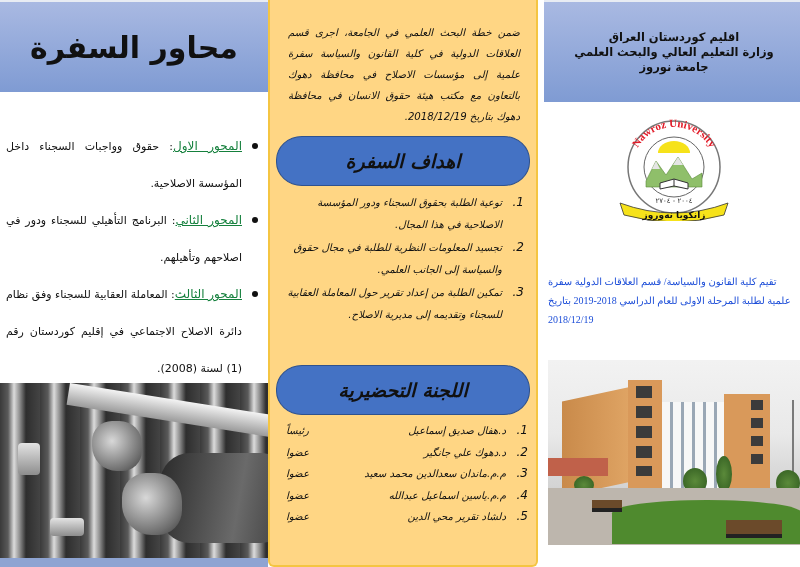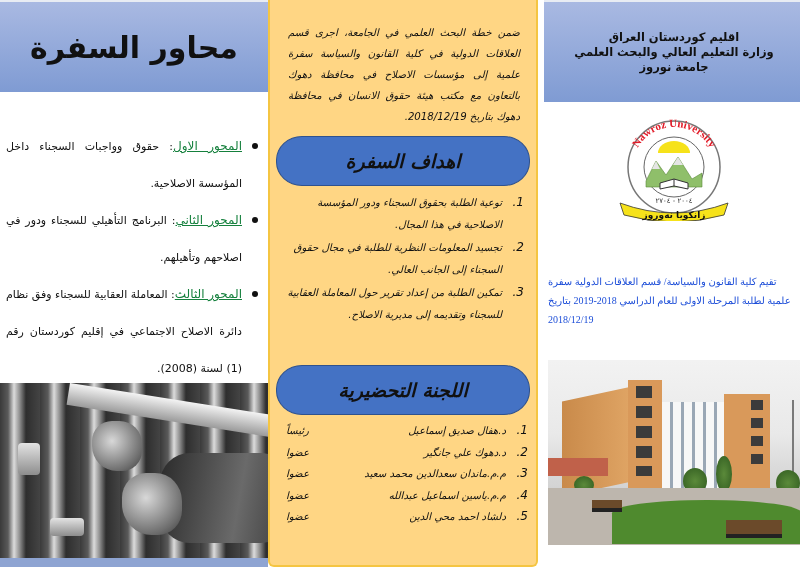--- a/index.html
+++ b/index.html
@@ -163,21 +163,21 @@
     <span>اهداف السفرة</span>
   </div>
 
   <ol class="goals">
     <li class="goal">
       <span class="num">1.</span>
       <span>توعية الطلبة بحقوق السجناء ودور المؤسسة الاصلاحية في هذا المجال.</span>
     </li>
     <li class="goal">
       <span class="num">2.</span>
-      <span>تجسيد المعلومات النظرية للطلبة في مجال حقوق السجناء إلى الجانب العالي.</span>
+      <span>تجسيد المعلومات النظرية للطلبة في مجال حقوق والسياسة إلى الجانب العلمي.</span>
     </li>
     <li class="goal">
       <span class="num">3.</span>
       <span>تمكين الطلبة من إعداد تقرير حول المعاملة العقابية للسجناء وتقديمه إلى مديرية الاصلاح.</span>
     </li>
   </ol>
 
   <div id="committee-pill" class="pill">
     <span>اللجنة التحضيرية</span>
   </div>
@@ -198,21 +198,21 @@
       <span class="name">م.م.ماندان سعدالدين محمد سعيد</span>
       <span class="role">عضوا</span>
     </li>
     <li class="member">
       <span class="num">4.</span>
       <span class="name">م.م.ياسين اسماعيل عبدالله</span>
       <span class="role">عضوا</span>
     </li>
     <li class="member">
       <span class="num">5.</span>
-      <span class="name">دلشاد احمد محي الدين</span>
+      <span class="name">دلشاد تقرير محي الدين</span>
       <span class="role">عضوا</span>
     </li>
   </ol>
 </section>
 
 <section id="right" class="panel">
   <div class="header">
     <div>اقليم كوردستان العراق</div>
     <div>وزارة التعليم العالي والبحث العلمي</div>
     <div>جامعة نوروز</div>

